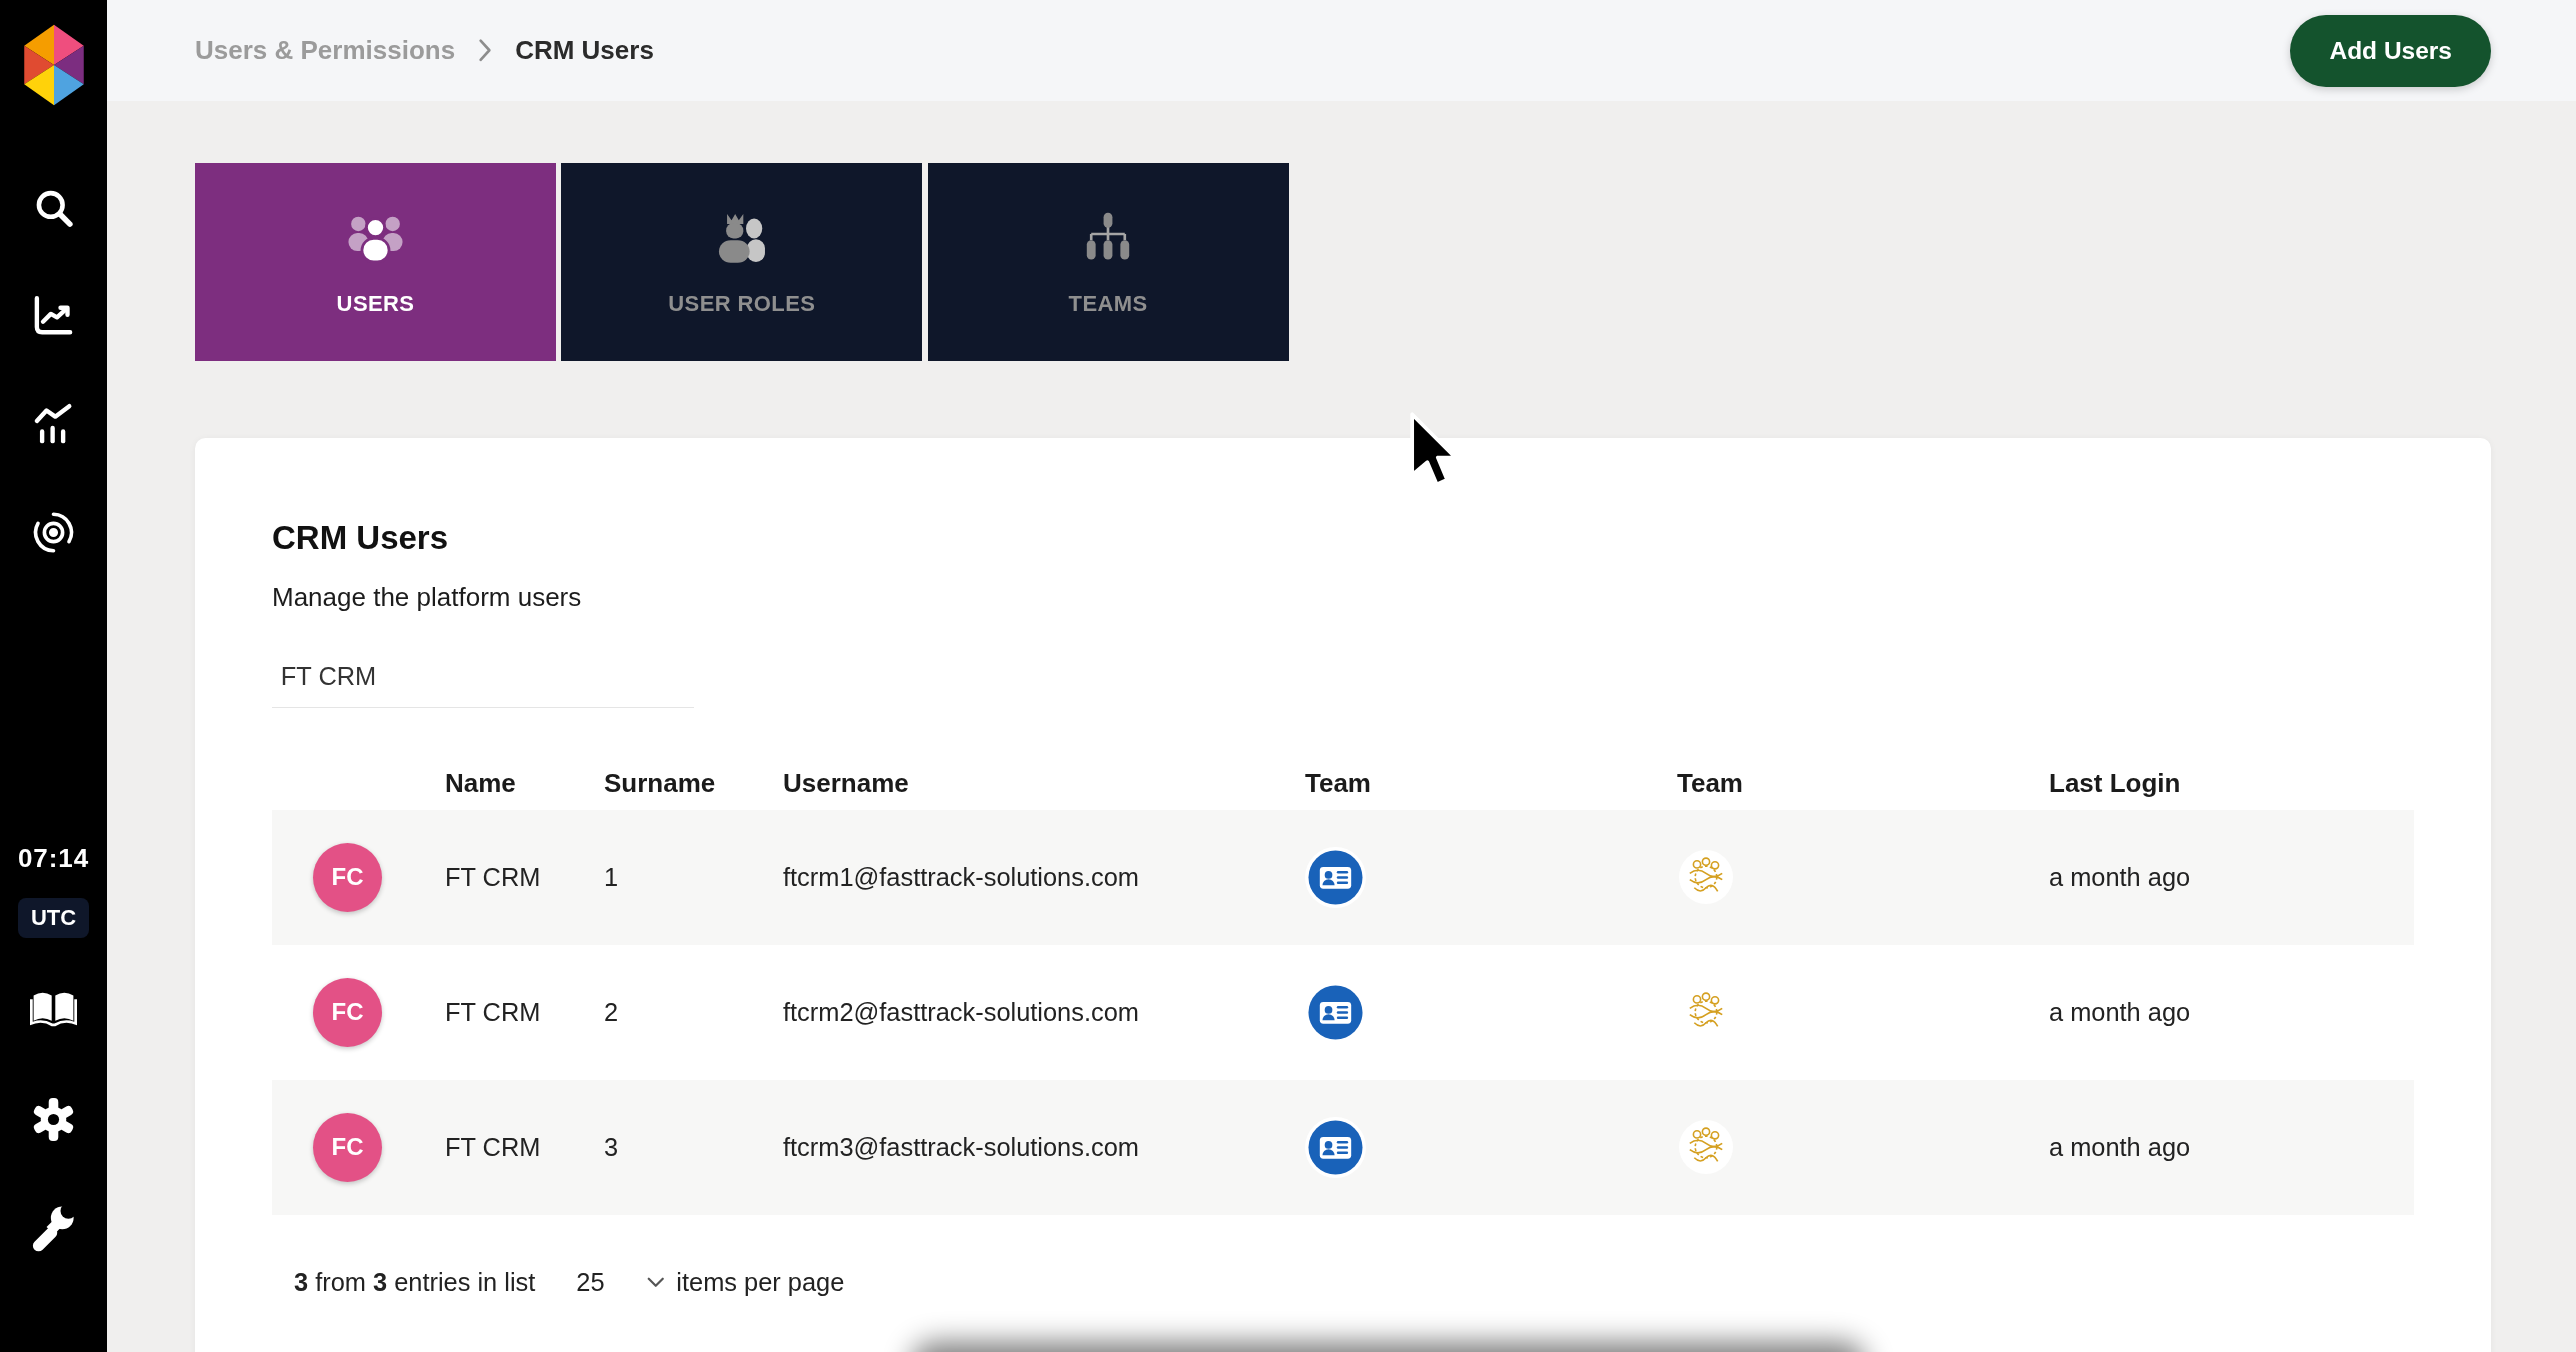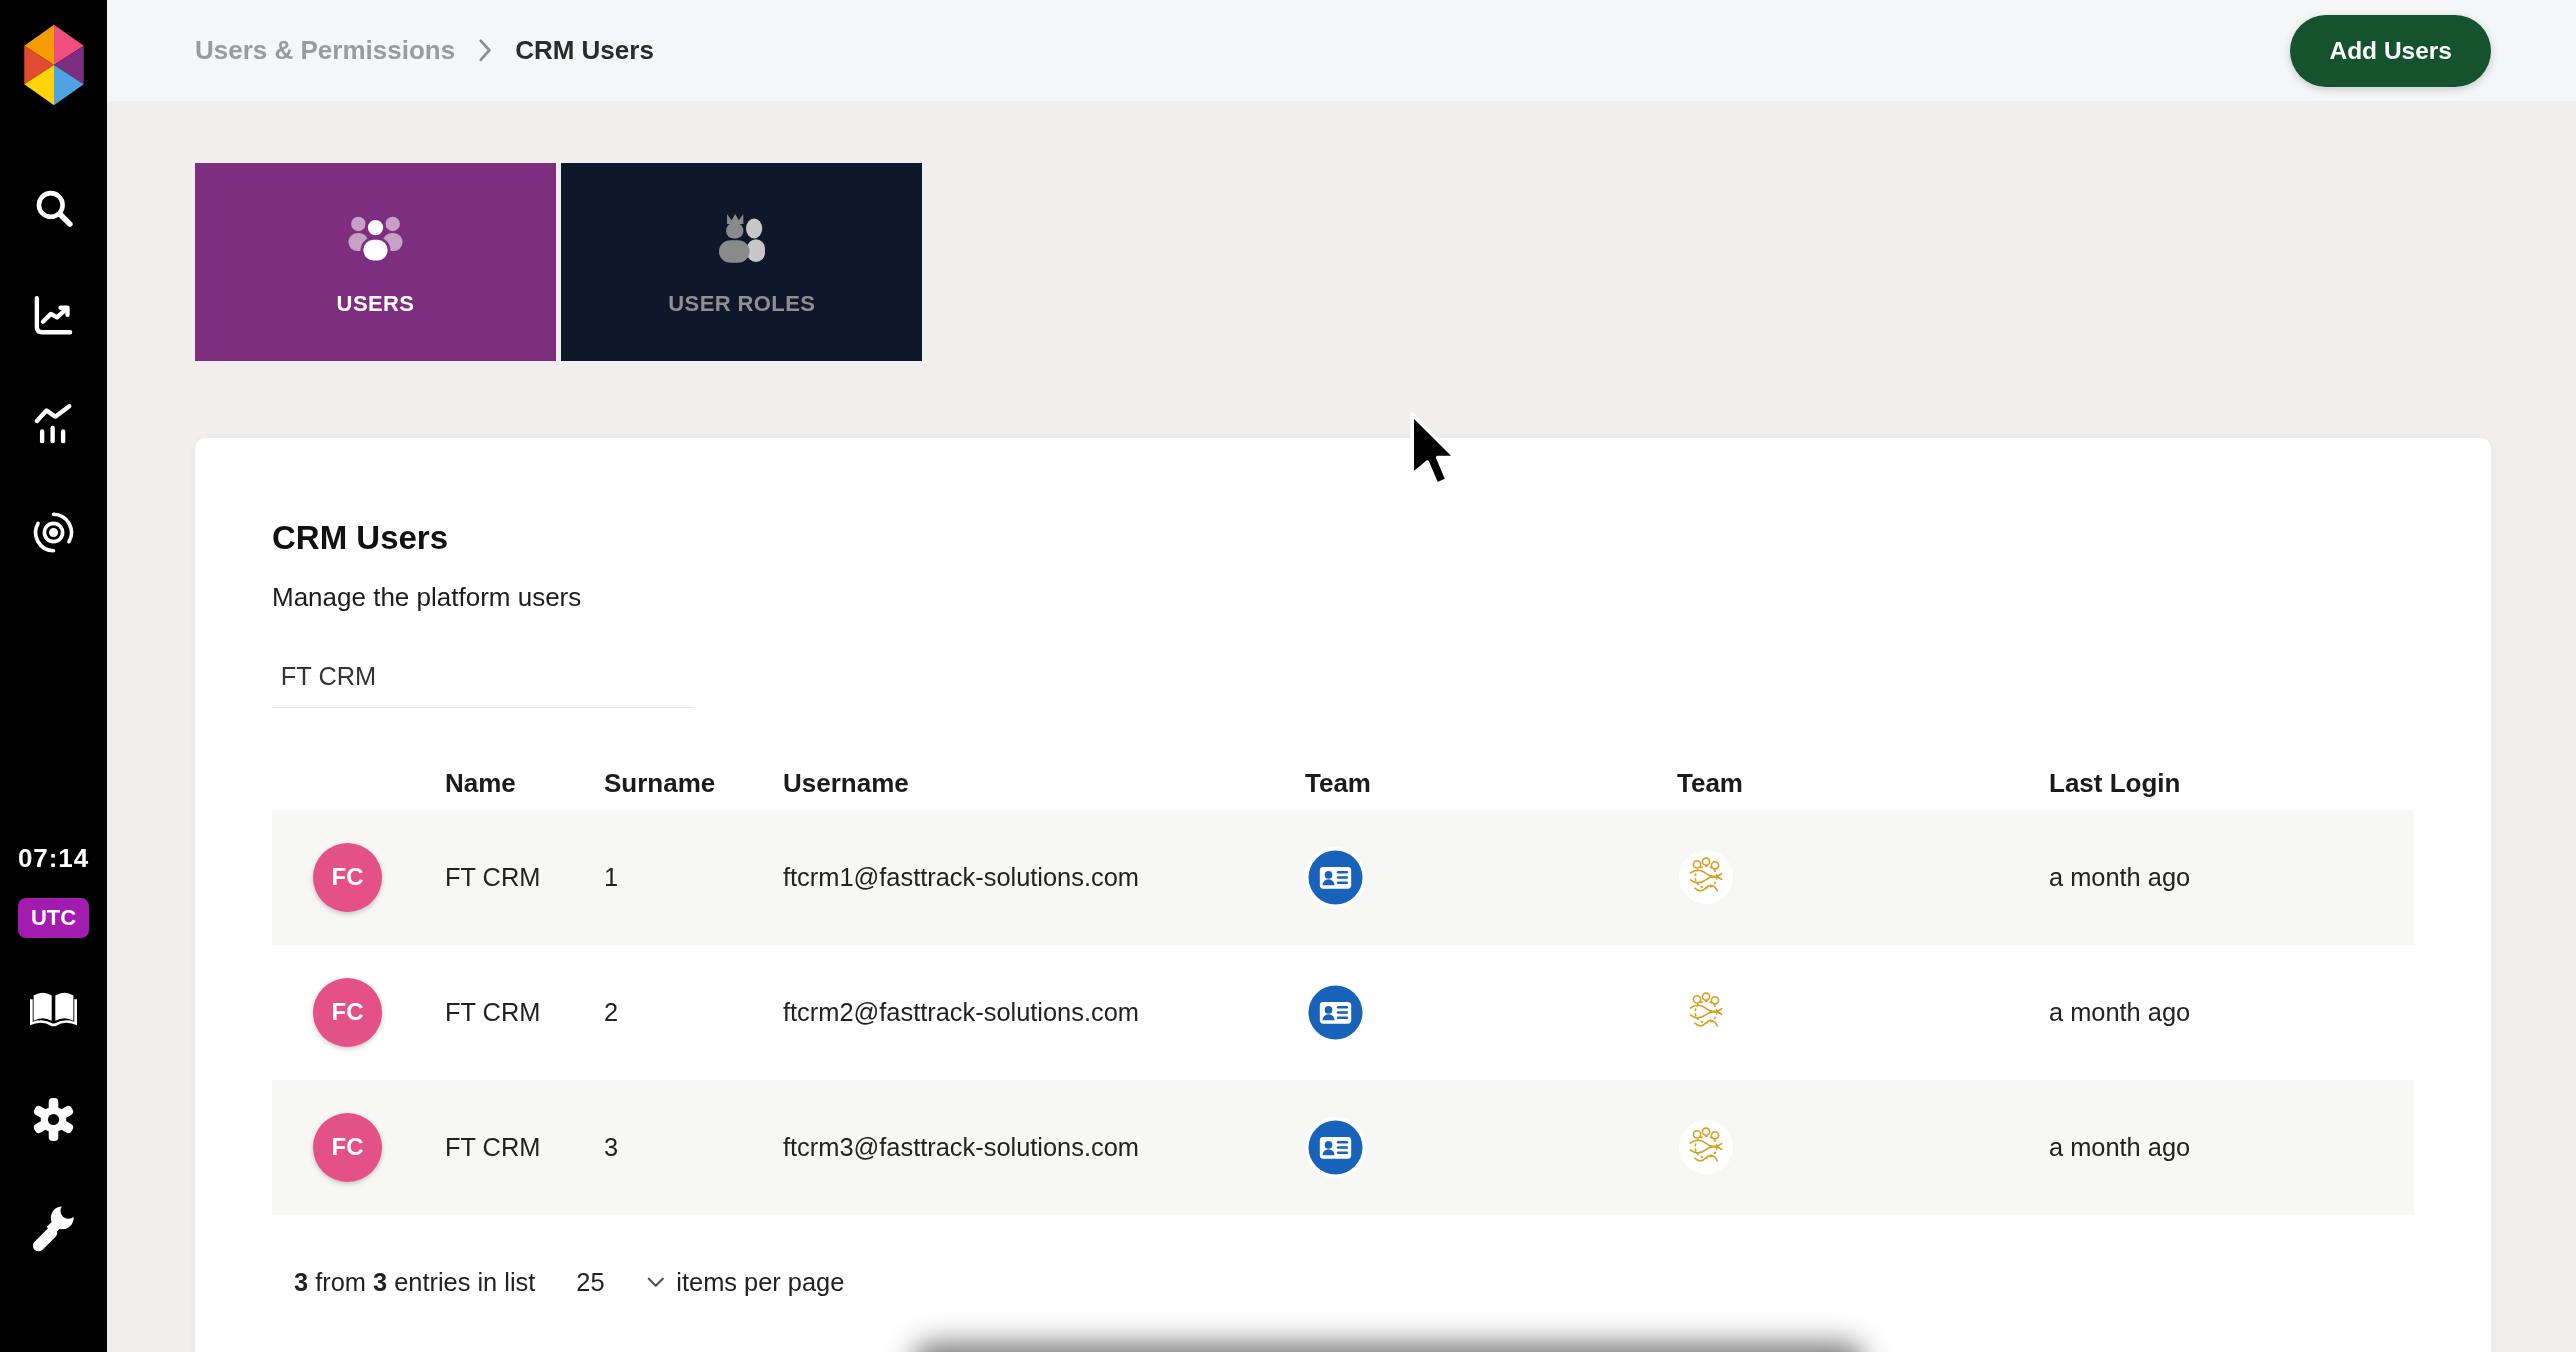--- a/index.html
+++ b/index.html
@@ -4,21 +4,21 @@
 <style>
   * { margin:0; padding:0; box-sizing:border-box; }
   html,body { width:2576px; height:1353px; overflow:hidden; background:#f0efee;
               font-family:"Liberation Sans", sans-serif; }
 
   
   .sidebar { position:absolute; left:0; top:0; width:107px; height:1353px; background:#000; z-index:30; }
   .side-item { position:absolute; left:0; width:107px; display:flex; justify-content:center; align-items:center; cursor:pointer; }
   .logo-wrap { top:19px; height:91px; }
   .time-text { color:#fff; font-size:26px; font-weight:bold; letter-spacing:0.9px; }
-  .utc-badge { background:#a21caf; color:#fff; font-size:22px; font-weight:bold;
+  .utc-badge { background:#0f172a; color:#fff; font-size:22px; font-weight:bold;
                border-radius:8px; padding:7px 13px;margin-top:20px; }
 
   
   .topbar { position:absolute; left:107px; top:0; width:2469px; height:101px; background:#f5f6f8;
             display:flex; align-items:center; z-index:20; }
   .breadcrumb { display:flex; align-items:center; margin-left:88px; gap:23px; }
   .crumb-parent { color:#9b9b9b; font-size:26px; font-weight:bold; cursor:pointer;text-align:center; }
   .crumb-current { color:#2b2b2b; font-size:26px; font-weight:bold; }
   .btn-add { margin-left:auto; margin-right:85px; background:#14532d; color:#fff; border:none;
              font-family:inherit; font-size:24.5px; font-weight:bold; height:72px; padding:0 39px;
@@ -198,20 +198,40 @@
           <g fill="#8a8a8a">
             <path d="M20 2 L25 9 L29 2 L33 9 L38 2 L38 13 L20 13 Z"></path>
             <rect x="19" y="12" width="19" height="17" rx="8"></rect>
             <rect x="11" y="31" width="34" height="25" rx="13"></rect>
           </g>
         </svg>
       </span>
       <span class="tab-label">USER ROLES</span>
     </div>
 
+    <div class="tab">
+      <span class="tab-icon">
+        <svg width="58" height="53" viewBox="0 0 64 60">
+          <g stroke="#a5a5a5" stroke-width="3" fill="none">
+            <path d="M32 18 V26"></path>
+              <path d="M13 26 H51"></path>
+              <path d="M13 26 V33"></path>
+              <path d="M32 26 V33"></path>
+              <path d="M51 26 V33"></path>
+          </g>
+          <g fill="#8a8a8a">
+            <rect x="27" y="2" width="10" height="17" rx="5"></rect>
+            <rect x="8" y="33" width="10" height="22" rx="5"></rect>
+            <rect x="27" y="33" width="10" height="22" rx="5"></rect>
+            <rect x="46" y="33" width="10" height="22" rx="5"></rect>
+          </g>
+        </svg>
+      </span>
+      <span class="tab-label">TEAMS</span>
+    </div>
   </div>
 
   <section class="card">
     <h1 class="card-title">CRM Users</h1>
     <p class="card-subtitle">Manage the platform users</p>
 
     <input class="filter-input" type="text" value="FT CRM" style="">
 
     <div class="t-grid t-header">
       <span></span>

